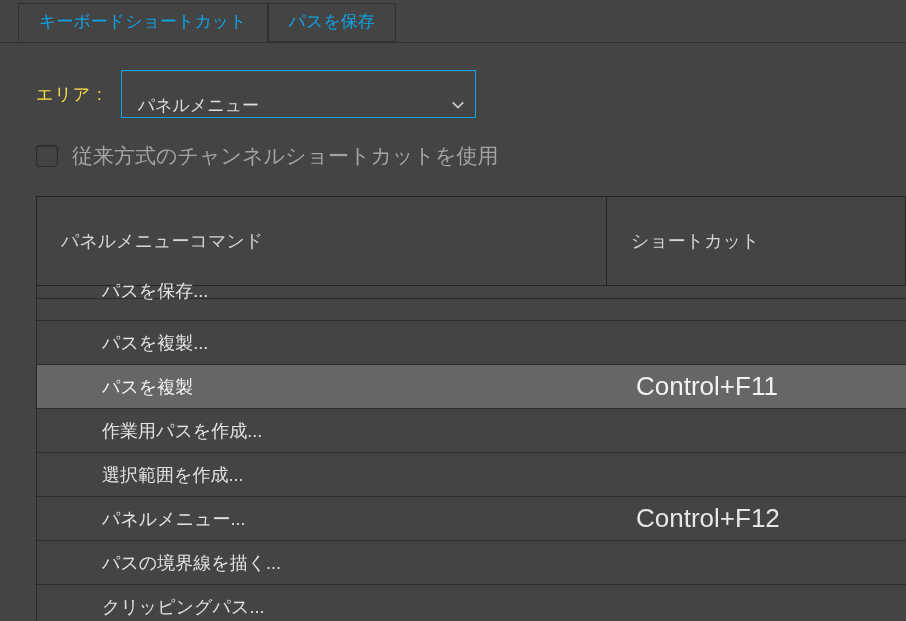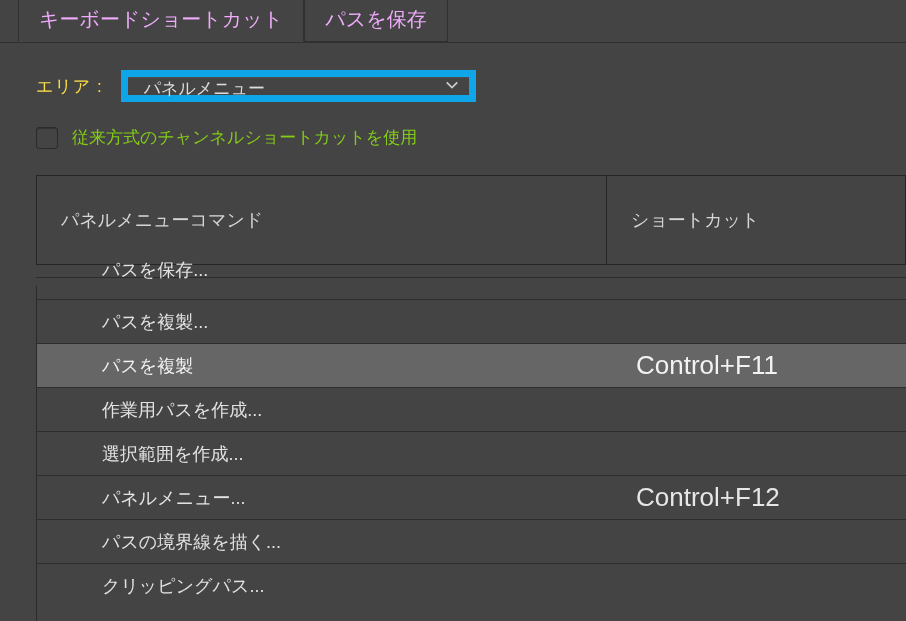--- a/index.html
+++ b/index.html
@@ -1,40 +1,40 @@
 <!DOCTYPE html>
 <html><head>
   <meta charset="utf-8">
   <style>
     * { margin:0; padding:0; box-sizing:border-box; font-family:"Hiragino Sans","Yu Gothic",Meiryo,sans-serif; }
     body { background:#444444; color:#dddddd; width:906px; height:621px; overflow:hidden; }
 
     
     .tabbar { display:flex; align-items:flex-end; margin:6px 0 0 18px; height:36px; }
-    .tab { padding:6px 20px 8px; font-size:20px; color:#f0abfc; border:1px solid #303030;
+    .tab { padding:6px 20px 8px; font-size:17px; color:#0ea5e9; border:1px solid #303030;
            background:#444444; margin-right:0px; cursor:pointer; border-bottom:1px solid #303030; }
     .tab.active { border-bottom:1px solid #444444; position:relative; z-index:2; }
     .tabunderline { position:absolute; left:0; right:0; top:42px; height:0;
                     border-top:1px solid #303030; z-index:1; }
 
     
     .area-row { display:flex; align-items:center; margin:28px 0 0 36px; }
     .area-label { font-size:17px; color:#fde047; margin-right:18px; letter-spacing:1px; }
-    .select { width:355px; height:32px; border:7px solid #0ea5e9; background:#444444;
-              display:flex; align-items:flex-start; justify-content:space-between;
+    .select { width:355px; height:48px; border:1px solid #0ea5e9; background:#444444;
+              display:flex; align-items:flex-end; justify-content:space-between;
               padding:0 10px 0 16px; font-size:17px; color:#dddddd; cursor:pointer;
               box-shadow:inset 0 1px 0 rgba(255,255,255,.05); }
     .select svg { width:14px; height:14px; }
 
     
     .check-row { display:flex; align-items:center; margin:24px 0 0 36px; }
     .checkbox { width:22px; height:22px; border:1px solid #2b2b2b; border-radius:3px;
                 background:#444444; margin-right:14px; cursor:pointer;
                 box-shadow:inset 0 1px 1px rgba(0,0,0,.25); }
-    .check-label { font-size:17px; color:#84cc16; }
+    .check-label { font-size:21px; color:#a3a3a3; }
 
     
     .table-wrap { margin:26px 0 0 36px; }
     .theaders { display:flex; height:90px; }
     .th { border:1px solid #252525; display:flex; align-items:center; font-size:18px;
           color:#d6d6d6; padding-left:24px; }
     .th.cmd { width:570px; border-right:none; }
     .th.sc  { flex:1; border-left:1px solid #252525; }
     .hgap   { height:12px; }
 

